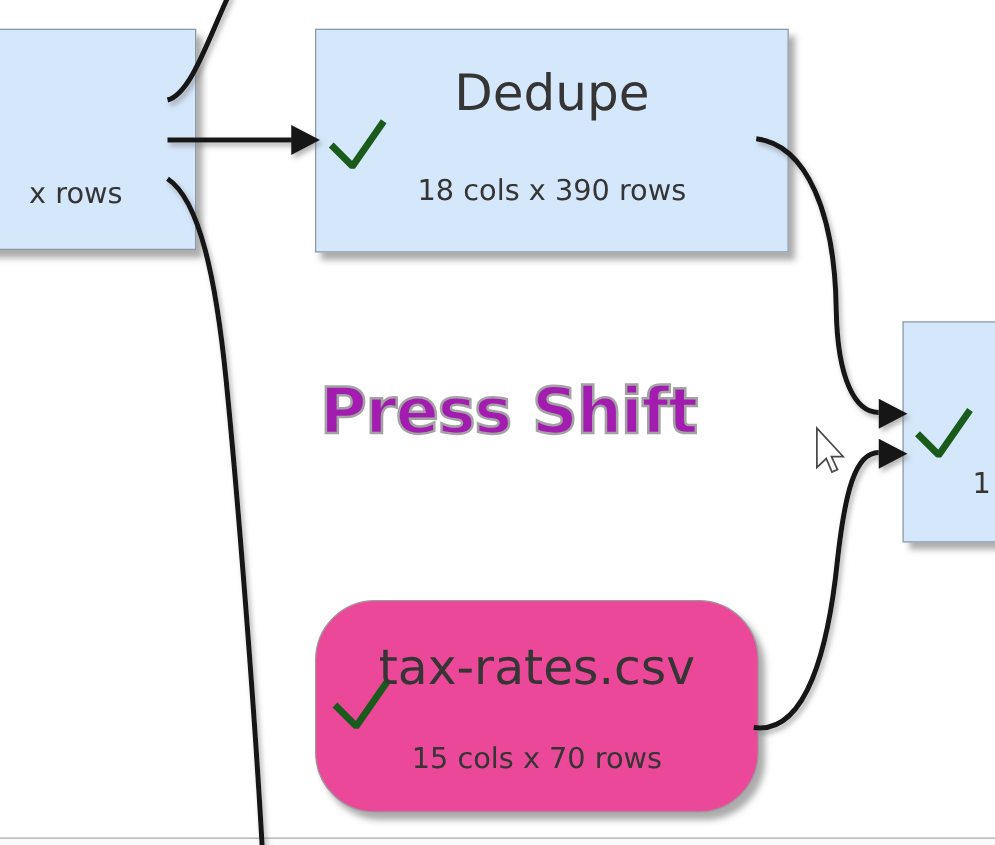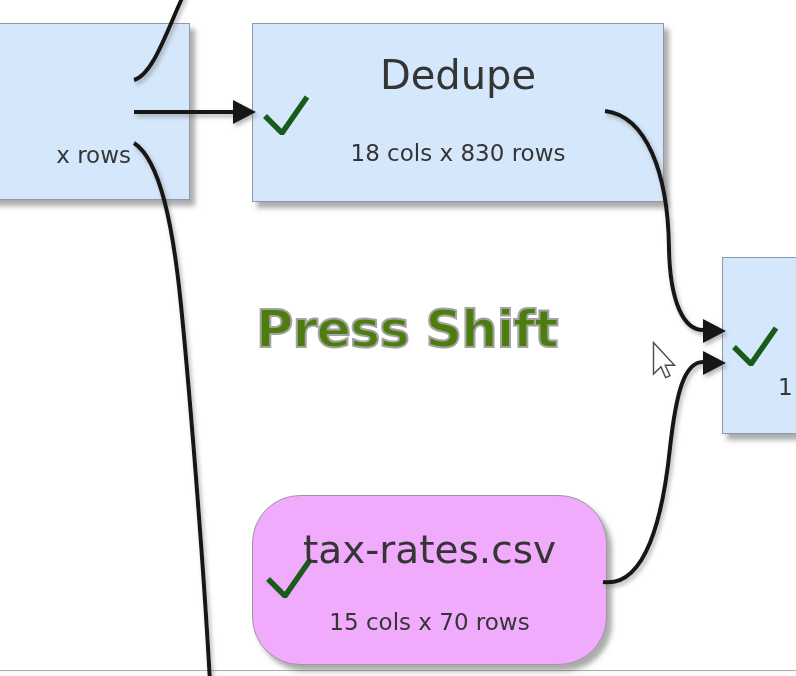--- a/index.html
+++ b/index.html
@@ -3,31 +3,31 @@
 <meta charset="utf-8">
 <style>
   html,body{margin:0;padding:0;}
   body{
     width:796px;height:676px;position:relative;overflow:hidden;
     background:#ffffff;
     font-family:"DejaVu Sans","Liberation Sans",sans-serif;
   }
   
   .node{
-    position:absolute;width:412px;height:179px;
+    position:absolute;width:379px;height:179px;
     background:#d5e7fb;border:1px solid #8d99a7;
     box-shadow:5px 6px 5px rgba(90,90,90,0.5);
     box-sizing:border-box;
   }
   .node-left{left:-222px;top:23px;height:177px;}
   .node-dedupe{left:252px;top:23px;}
   .node-right{left:722px;top:257px;height:177px;}
   .node-pink{
-    left:252px;top:495px;width:355px;height:170px;
-    background:#f0abfc;border:1px solid #9e969b;border-radius:48px;
+    left:252px;top:480px;width:355px;height:170px;
+    background:#ec4899;border:1px solid #9e969b;border-radius:48px;
   }
   .node-title{
     position:absolute;left:0;right:0;top:31px;text-align:center;
     font-size:40px;line-height:1;color:#353535;white-space:nowrap;
   }
   .node-pink .node-title{top:34px;font-size:39px;}
   .node-subtitle{
     position:absolute;left:0;right:0;top:117px;text-align:center;
     font-size:23px;line-height:1.1;color:#353535;white-space:nowrap;
   }
@@ -37,21 +37,21 @@
   .check{position:absolute;width:48px;height:42px;}
   .node-dedupe .check{left:9px;top:69px;}
   .node-right  .check{left:8px;top:66px;}
   .node-pink   .check{left:12px;top:60px;}
   
   .edges{position:absolute;left:0;top:0;z-index:4;pointer-events:none;}
   
   .watermark{
     position:absolute;left:256px;top:300px;z-index:1;
     font-size:51px;font-weight:bold;letter-spacing:-1px;white-space:nowrap;
-    color:#4d7c0f;-webkit-text-stroke:2px #a3a3a3;
+    color:#a21caf;-webkit-text-stroke:2px #a3a3a3;
   }
   
   .bottom-strip{
     position:absolute;left:0;top:670px;width:796px;height:6px;
     background:#fbfbfb;border-top:1px solid #ababab;box-sizing:border-box;
   }
   
   .cursor{position:absolute;left:652px;top:341px;z-index:9;}
 </style>
 </head>
@@ -63,21 +63,21 @@
 
 <div class="node node-left">
   <div class="node-subtitle">x rows</div>
 </div>
 
 <div class="node node-dedupe">
   <svg class="check" viewBox="0 0 48 42">
     <path d="M3 23 L20 40 L45 4" fill="none" stroke="#1a5a1a" stroke-width="5.5"></path>
   </svg>
   <div class="node-title">Dedupe</div>
-  <div class="node-subtitle">18 cols x 830 rows</div>
+  <div class="node-subtitle">18 cols x 390 rows</div>
 </div>
 
 <div class="node node-right">
   <svg class="check" viewBox="0 0 48 42">
     <path d="M3 23 L20 40 L45 4" fill="none" stroke="#1a5a1a" stroke-width="5.5"></path>
   </svg>
   <div class="node-subtitle">1</div>
 </div>
 
 <div class="node node-pink">

